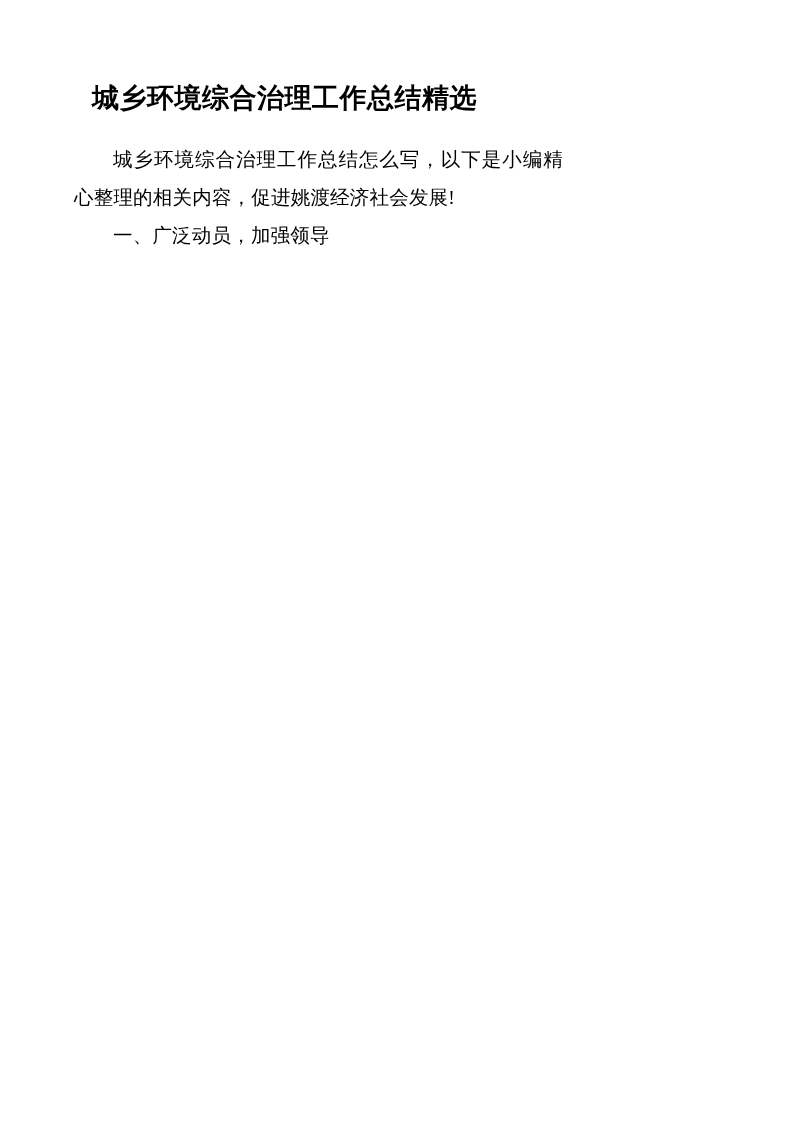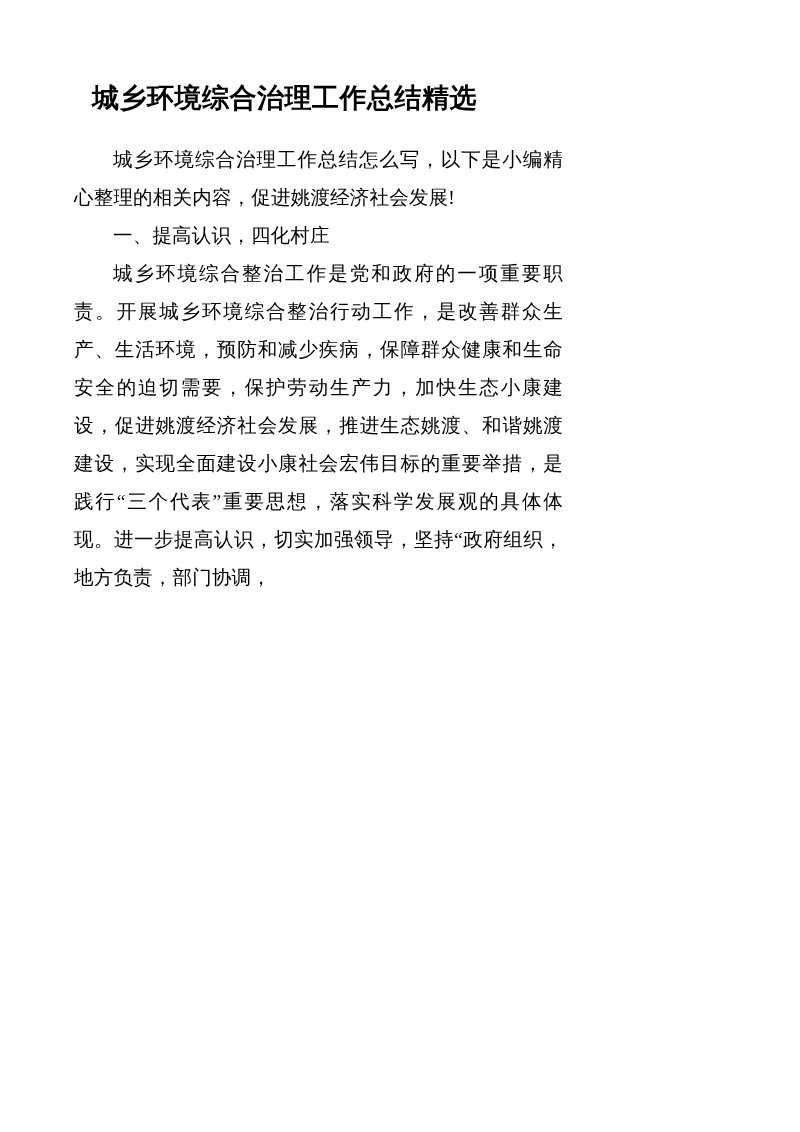--- a/index.html
+++ b/index.html
@@ -47,17 +47,16 @@
 <body>
 
 <div class="page">
 
   <h1 class="doc-title">城乡环境综合治理工作总结精选</h1>
 
   <p class="para indent">城乡环境综合治理工作总结怎么写，以下是小编精心整理的相关内容，促进姚渡经济社会发展!</p>
 
 
 
-  <p class="para indent">一、提高认识，四化村庄</p>
+  <p class="para indent">一、广泛动员，加强领导</p>
 
-  <p class="para indent">城乡环境综合整治工作是党和政府的一项重要职责。开展城乡环境综合整治行动工作，是改善群众生产、生活环境，预防和减少疾病，保障群众健康和生命安全的迫切需要，保护劳动生产力，加快生态小康建设，促进姚渡经济社会发展，推进生态姚渡、和谐姚渡建设，实现全面建设小康社会宏伟目标的重要举措，是践行“三个代表”重要思想，落实科学发展观的具体体现。进一步提高认识，切实加强领导，坚持“政府组织，地方负责，部门协调，</p>
 
 </div>
 
 </body></html>

